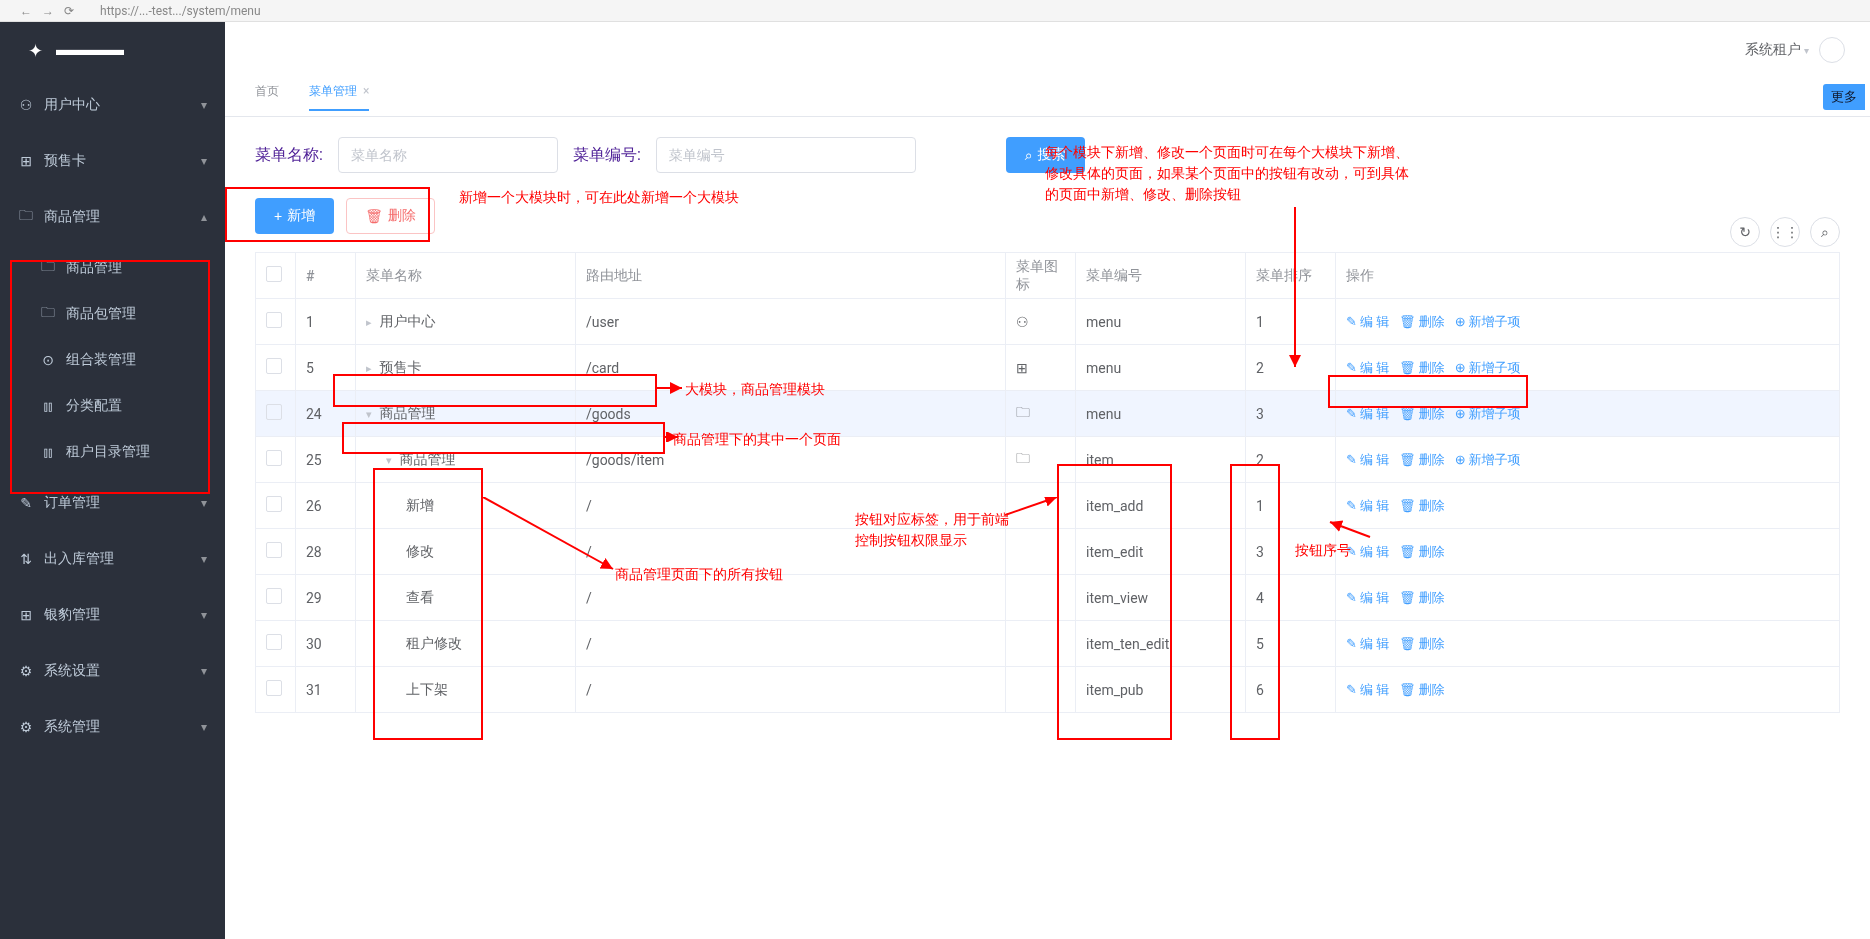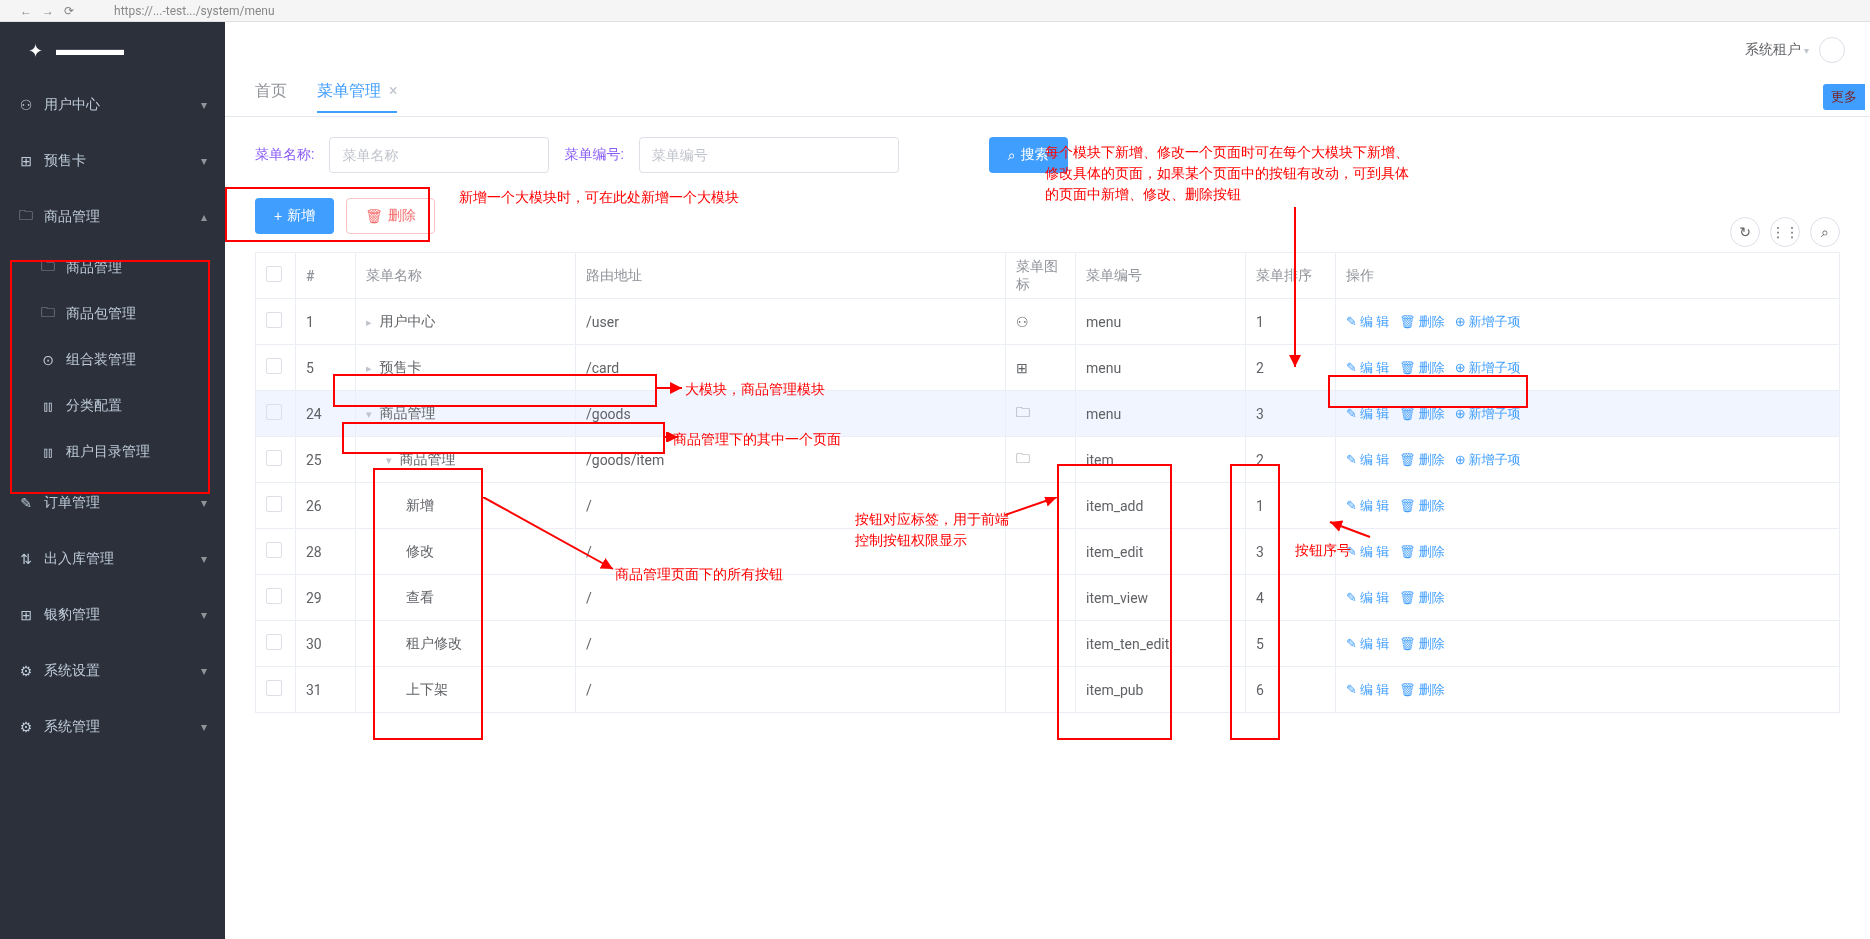--- a/index.html
+++ b/index.html
@@ -12,27 +12,27 @@
     .logo .leaf:before { content:"✦"; color:#fff; font-size:18px;}
     .menu-item { height:56px; display:flex; align-items:center; padding:0 18px; cursor:pointer; color:#bfcbd9; font-size:14px; position:relative;}
     .menu-item .chev { position:absolute; right:18px; font-size:12px; color:#909399;}
     .submenu { padding-left:10px; }
     .submenu .menu-item { padding-left:30px; height:46px;}
     .icon-sm { width:16px; display:inline-block; text-align:center; margin-right:10px; font-size:14px;}
     .redbox-sidebar { position:absolute; left:10px; top:238px; width:200px; height:234px; border:2px solid #ff0000; pointer-events:none;}
     .main { flex:1; background:#fff; position:relative; min-width:1640px;}
     .header { height:55px; display:flex; justify-content:flex-end; align-items:center; padding:0 25px; gap:10px; color:#606266;}
     .tabs { height:40px; display:flex; align-items:center; padding:0 30px; gap:30px; border-bottom:1px solid #e4e7ed; position:relative;}
-    .tab { cursor:pointer; font-size:16px; color:#909399; padding-bottom:10px; position:relative;}
+    .tab { cursor:pointer; font-size:12px; color:#909399; padding-bottom:10px; position:relative;}
     .tab.active { color:#409eff; }
     .tab.active:after { content:""; position:absolute; left:0; right:0; bottom:-1px; height:2px; background:#409eff;}
-    .more { position:absolute; right:5px; top:7px; background:#409eff; color:#7f1d1d; padding:4px 8px; font-size:13px; border-radius:3px 0 0 3px; cursor:pointer;}
+    .more { position:absolute; right:5px; top:7px; background:#409eff; color:#0f172a; padding:4px 8px; font-size:13px; border-radius:3px 0 0 3px; cursor:pointer;}
     .content { padding:20px 30px; position:relative;}
     .search-row { display:flex; align-items:center; gap:15px; margin-bottom:25px;}
-    .label { font-size:14px; color:#8b5cf6;}
+    .label { font-size:16px; color:#4c1d95;}
     .input { height:36px; border:1px solid #dcdfe6; border-radius:4px; padding:0 12px; font-size:14px; color:#606266; outline:none; width:220px;}
     .input::placeholder { color:#c0c4cc;}
     .btn { height:36px; padding:0 18px; border-radius:4px; font-size:14px; cursor:pointer; display:inline-flex; align-items:center; gap:5px; border:1px solid transparent;}
     .btn-primary { background:#409eff; color:#fff;}
     .btn-danger-plain { background:#fff; color:#f56c6c; border-color:#fbc4c4;}
     .btn-row { display:flex; gap:12px; margin-bottom:18px; position:relative;}
     .ico-circle { width:30px; height:30px; border:1px solid #dcdfe6; border-radius:50%; display:inline-flex; align-items:center; justify-content:center; cursor:pointer; font-size:14px; color:#606266;}
     .top-right-icons { position:absolute; right:30px; top:100px; display:flex; gap:10px;}
     .table { width:100%; border-collapse:collapse; }
     .table th, .table td { border:1px solid #ebeef5; padding:0 10px; height:46px; text-align:left; font-size:14px; color:#606266; background:#fff;}
@@ -53,21 +53,21 @@
   </style>
 </head>
 <body>
 
 
 
 <div class="browser-bar">
   <span>←</span>
   <span>→</span>
   <span>⟳</span>
-  <span style="margin-left:30px">https://...-test.../system/menu</span>
+  <span style="margin-left:16px">https://...-test.../system/menu</span>
 </div>
 
 <div class="app">
   <div class="sidebar">
     <div class="logo">
       <span class="leaf"></span>
       <span>▬▬▬▬</span>
     </div>
     <div id="sidebar-menu">
         <div class="menu-item">

